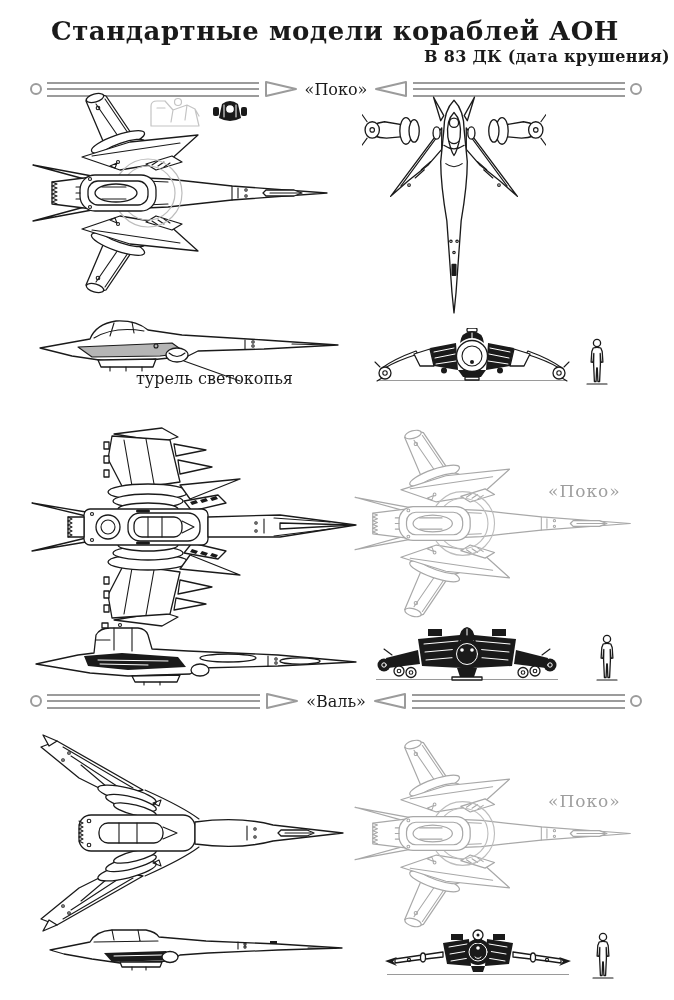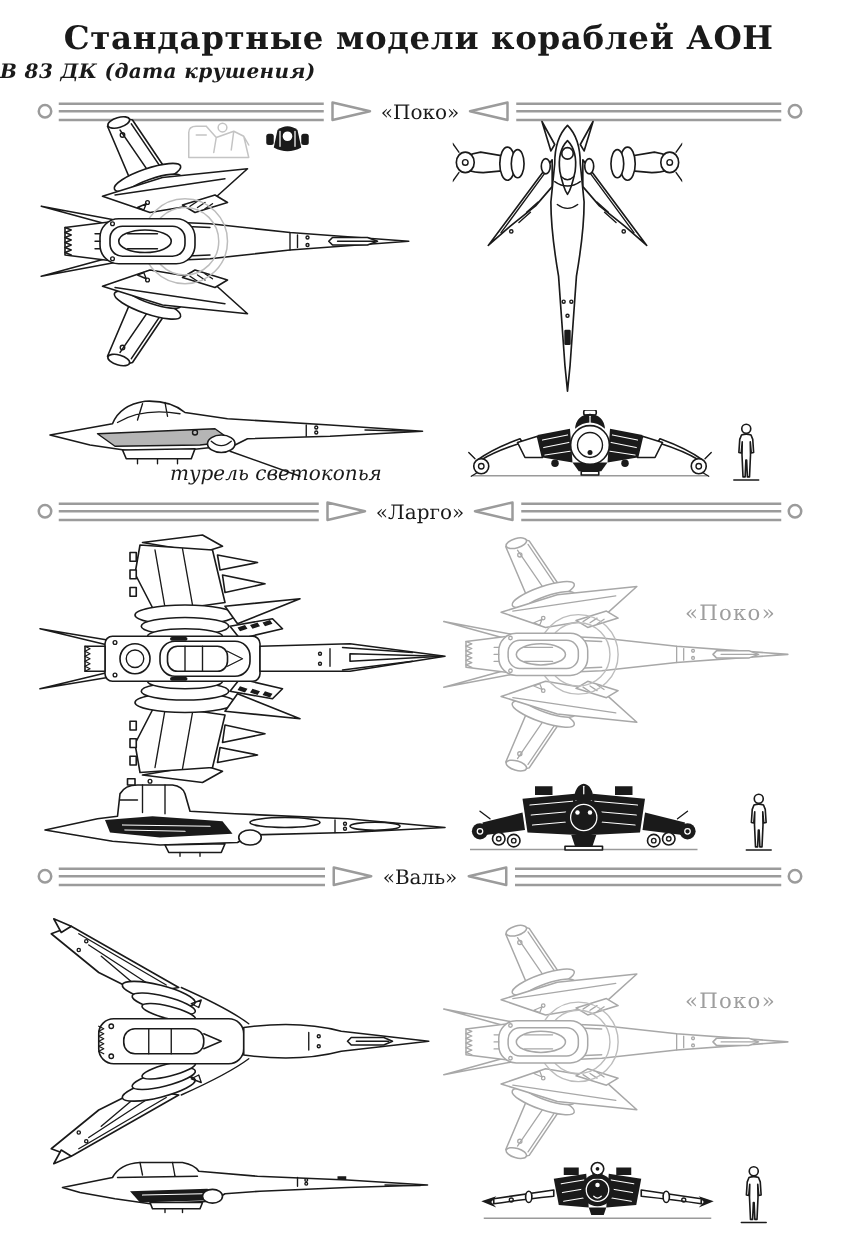--- a/index.html
+++ b/index.html
@@ -1,29 +1,29 @@
 <!DOCTYPE html>
 <html><head>
 <meta charset="utf-8">
 <style>
   html,body{margin:0;padding:0;background:#fff;}
   .page{position:relative;width:670px;height:1000px;background:#fff;overflow:hidden;
         font-family:"DejaVu Serif","Liberation Serif",serif;color:#1a1a1a;}
   .title{position:absolute;top:16px;left:0;right:0;text-align:center;
          font-size:26px;font-weight:bold;letter-spacing:.5px;white-space:nowrap;}
-  .subtitle{position:absolute;top:47px;left:0;right:0;text-align:left;
-            font-size:16px;font-weight:bold;letter-spacing:.3px;white-space:nowrap;font-style:italic;}
+  .subtitle{position:absolute;top:47px;left:0;right:0;text-align:right;
+            font-size:16px;font-weight:bold;letter-spacing:.3px;white-space:nowrap;}
   .divider{position:absolute;left:30px;right:28px;height:18px;display:flex;align-items:center;gap:5px;}
   .dot{width:8px;height:8px;border:2px solid #9b9b9b;border-radius:50%;flex:none;background:#fff;}
   .bar{flex:1;height:11px;border-top:2px solid #9b9b9b;border-bottom:2px solid #9b9b9b;position:relative;}
   .bar::after{content:"";position:absolute;left:0;right:0;top:50%;height:2px;margin-top:-1px;background:#9b9b9b;}
   .tri{flex:none;}
   .g1{fill:#fff;stroke:#9b9b9b;stroke-width:2;stroke-linejoin:round;}
   .divlabel{font-size:16px;padding:0 2px;white-space:nowrap;}
-  .ann{position:absolute;left:136px;top:369px;font-size:16px;white-space:nowrap;font-style:italic;}
+  .ann{position:absolute;left:136px;top:369px;font-size:16px;white-space:nowrap;}
   .cmp{position:absolute;color:#9e9e9e;font-size:17px;letter-spacing:1px;white-space:nowrap;}
   .draw{position:absolute;}
   .draw{color:#1a1a1a;}
   .draw.gray{color:#a8a8a8;}
   
   .o{fill:#fff;stroke:currentColor;stroke-width:1.3;stroke-linejoin:round;stroke-linecap:round;}
   .l{fill:none;stroke:currentColor;stroke-width:1.1;stroke-linejoin:round;stroke-linecap:round;}
   .d{fill:currentColor;stroke:none;}
   .w{fill:none;stroke:#fff;stroke-width:1;stroke-linecap:round;}
   .wf{fill:#fff;stroke:none;}
@@ -335,33 +335,20 @@
       <use href="#sym-poko-side"></use>
     </svg>
   <div class="ann">турель светокопья</div>
   <svg class="draw" style="left:372px;top:328px" width="200" height="58">
       <use href="#sym-poko-front"></use>
     </svg>
   <svg class="draw" style="left:586px;top:338px" width="22" height="48">
       <use href="#sym-human"></use>
     </svg>
 
-  <div class="divider" style="top:400px">
-    <span class="dot"></span>
-    <span class="bar"></span>
-    <svg class="tri" width="34" height="18" viewBox="0 0 34 18">
-        <polygon class="g1" points="2,2 32,9 2,16"></polygon>
-      </svg>
-    <span class="divlabel">«Ларго»</span>
-    <svg class="tri" width="34" height="18" viewBox="0 0 34 18">
-        <polygon class="g1" points="32,2 2,9 32,16"></polygon>
-      </svg>
-    <span class="bar"></span>
-    <span class="dot"></span>
-  </div>
 
   <svg class="draw gray" style="left:352px;top:428px" width="300" height="191">
       <use href="#sym-poko-top"></use>
     </svg>
   <div class="cmp" style="left:548px;top:481px">«Поко»</div>
   <svg class="draw" style="left:28px;top:425px" width="335" height="204">
       <use href="#sym-largo-top"></use>
     </svg>
   <svg class="draw" style="left:28px;top:620px" width="335" height="66">
       <use href="#sym-largo-side"></use>

